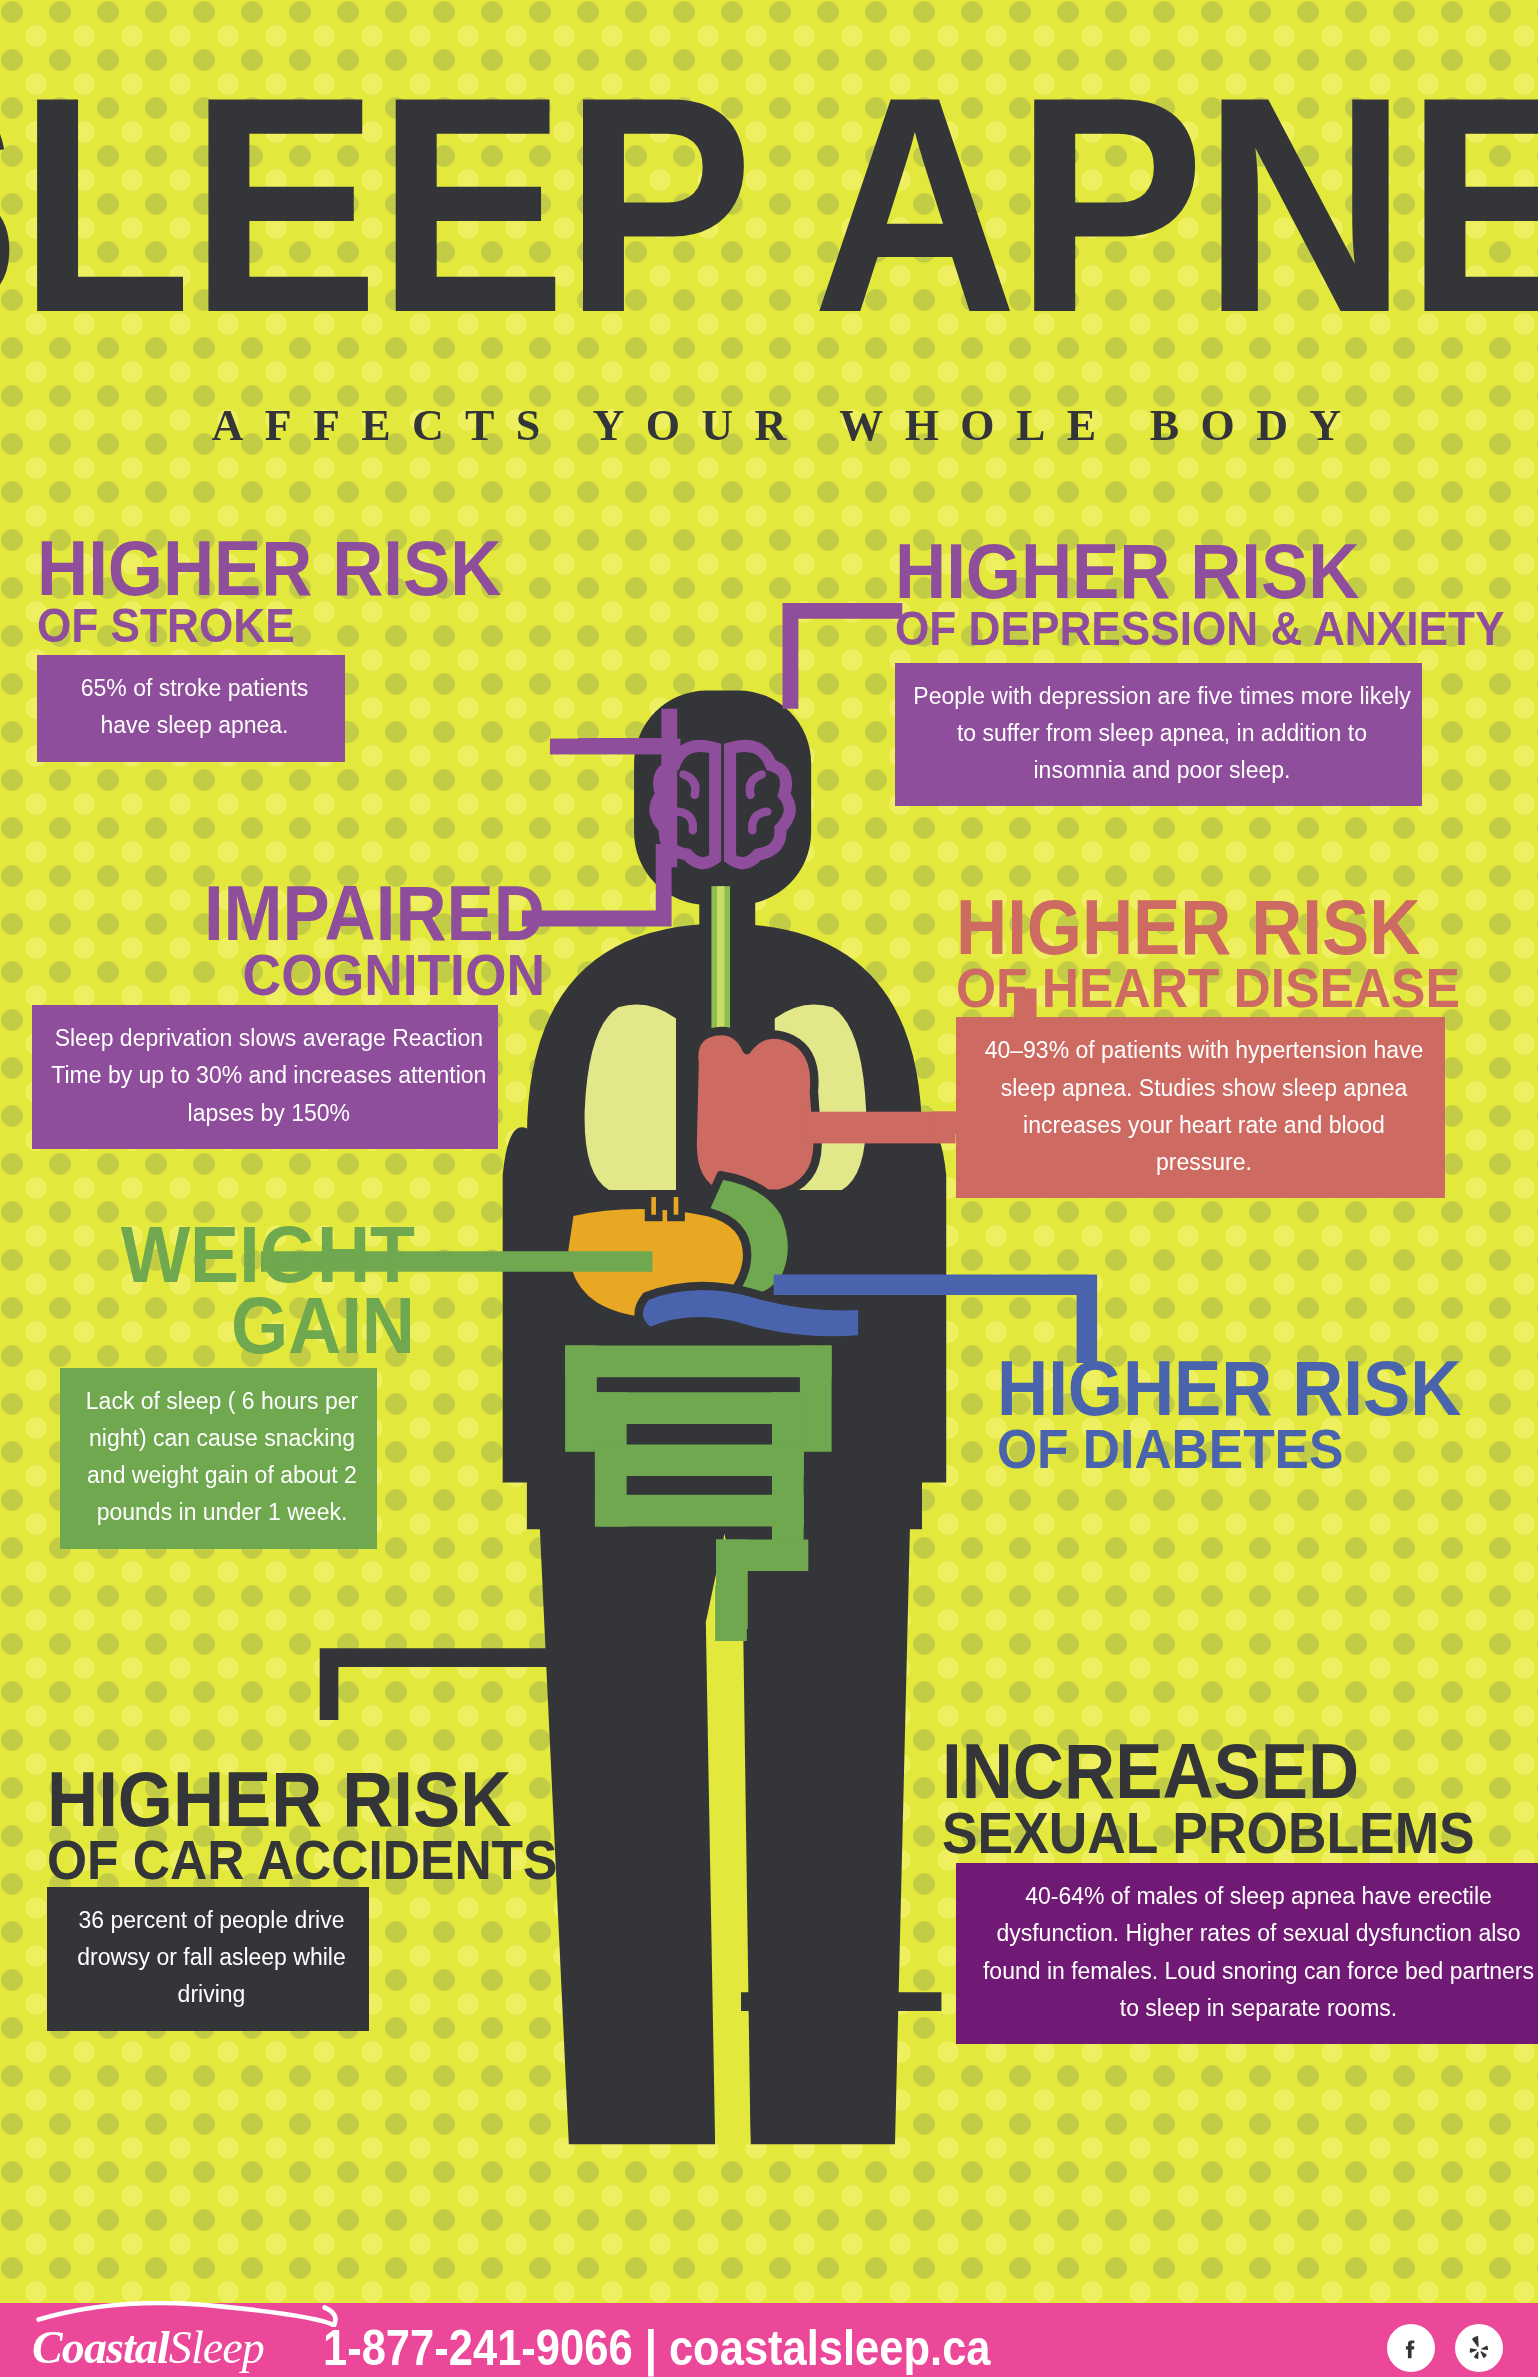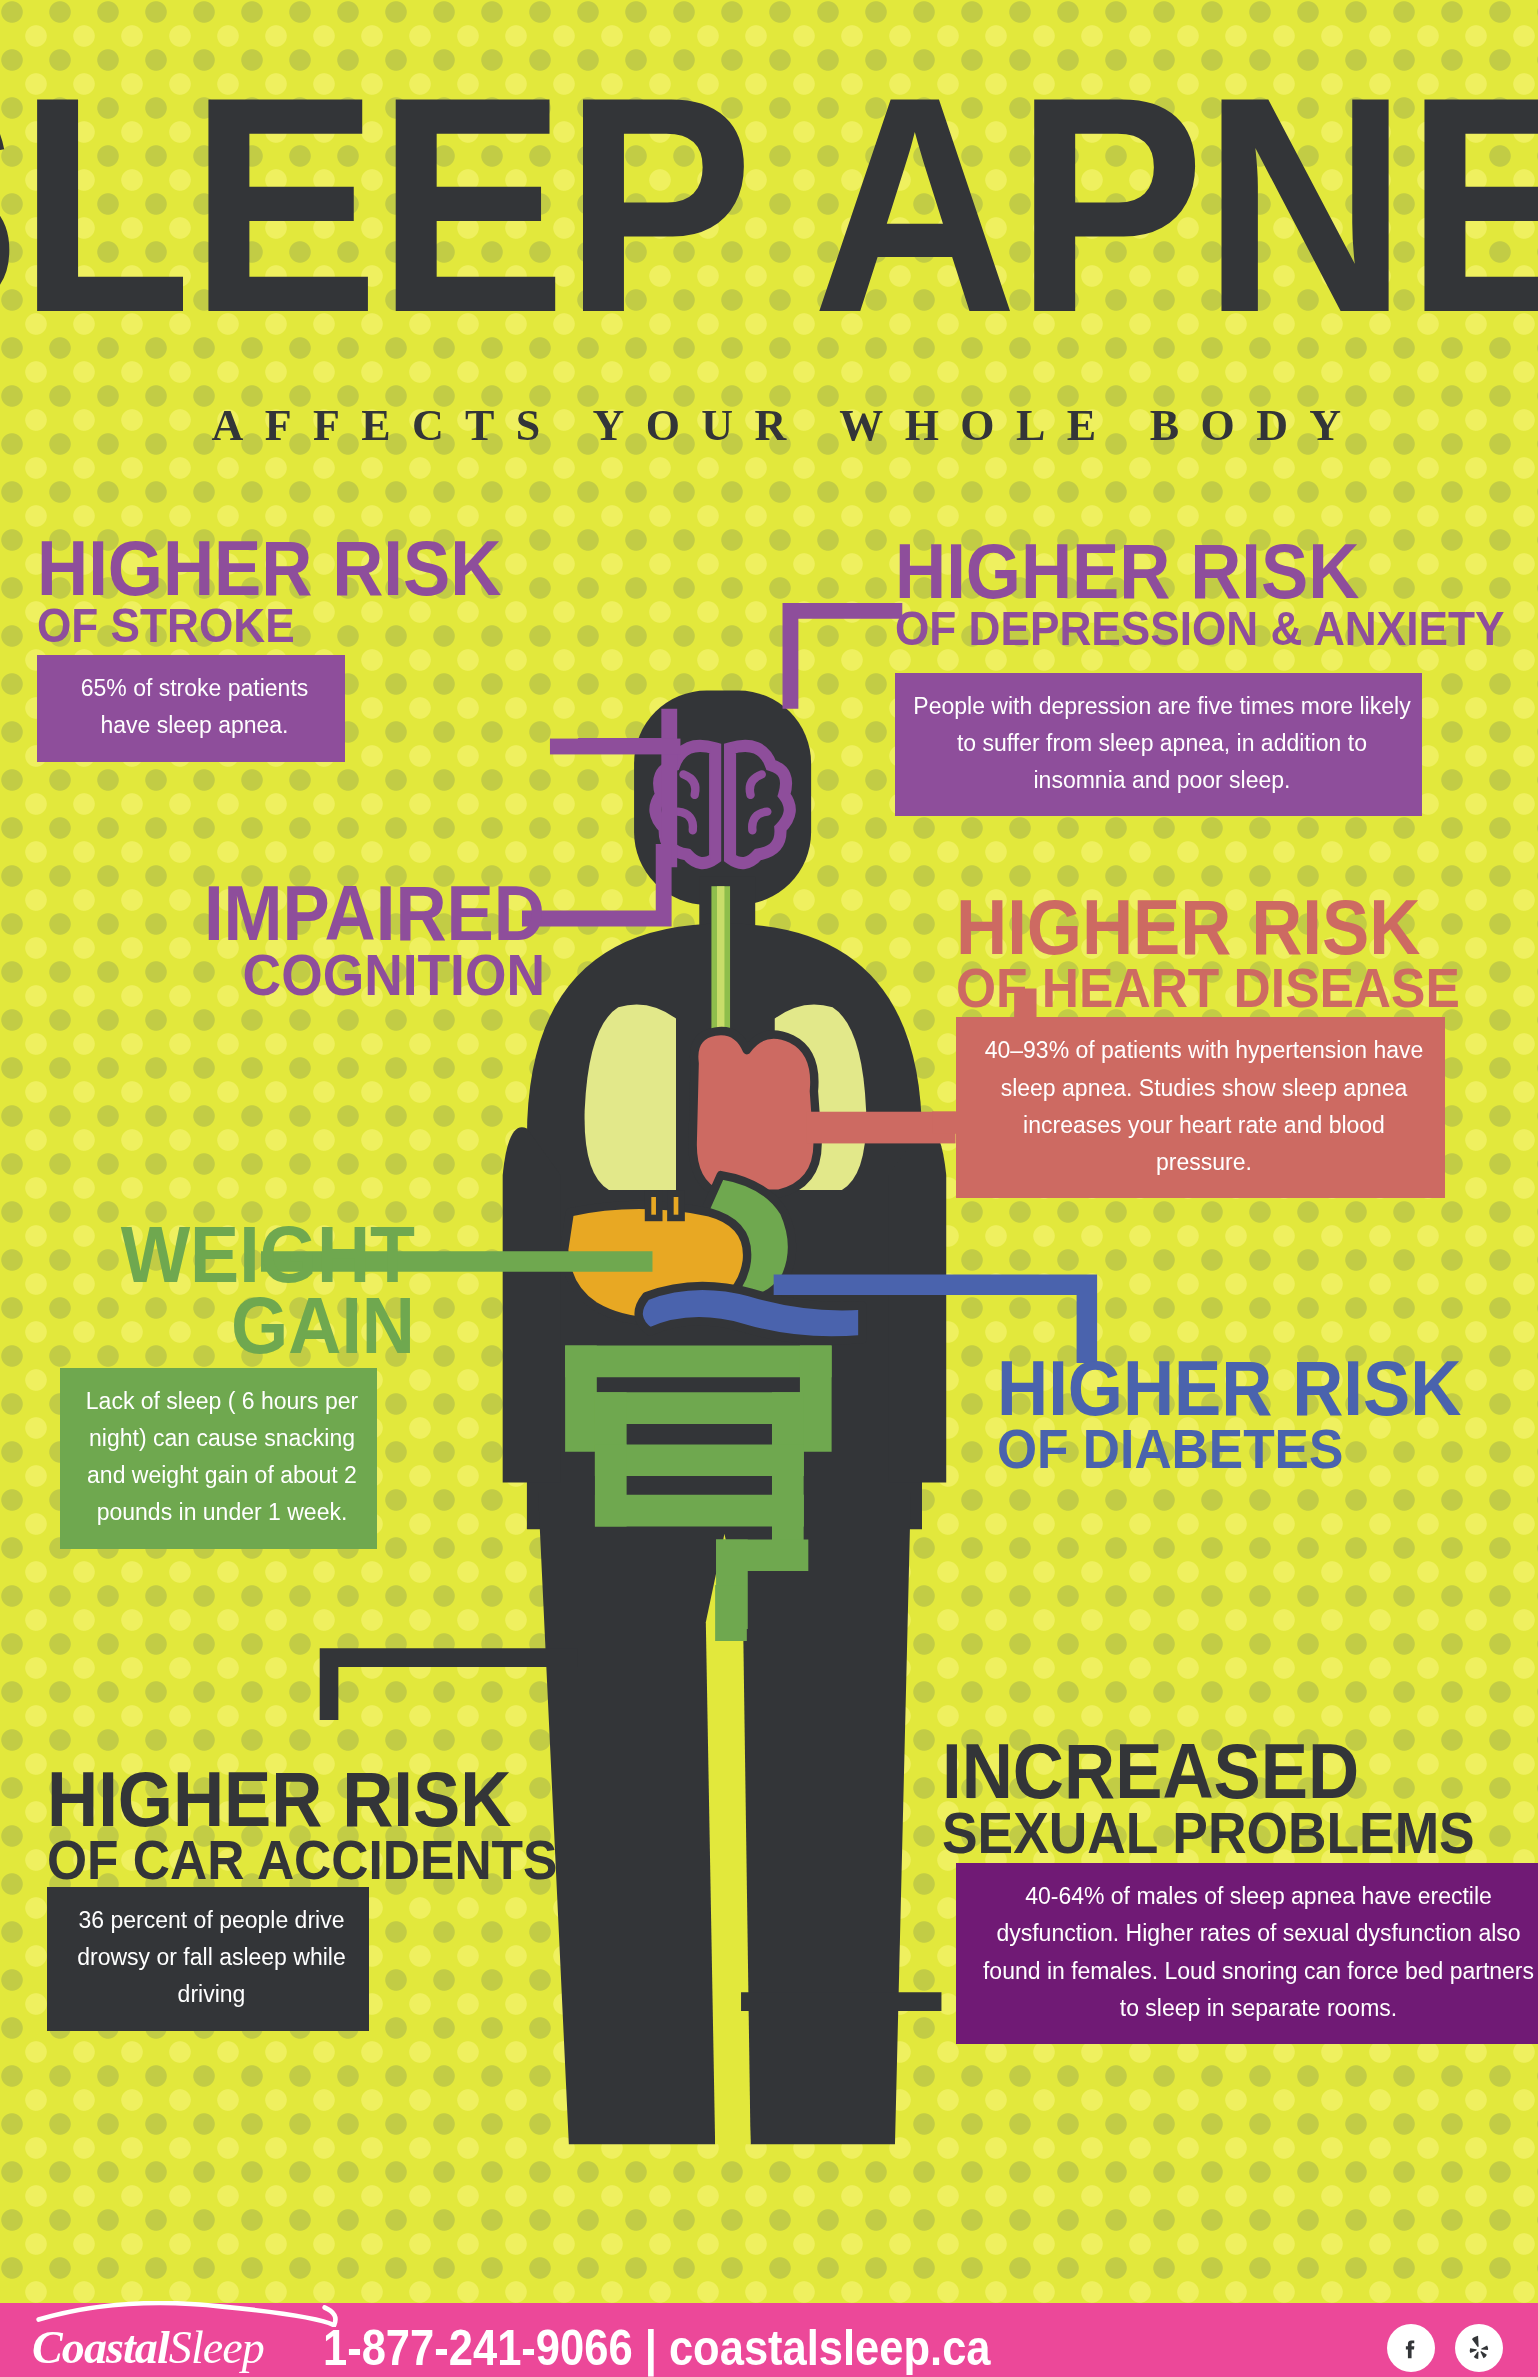--- a/index.html
+++ b/index.html
@@ -197,26 +197,27 @@
 
 <div class="panel" style="left:37px; top:536px; width:559px;">
   <div class="h1line tl" style="font-size:77px;color:#8e4e9b;">HIGHER RISK</div>
   <div class="h2line tl" style="font-size:48px;color:#8e4e9b;margin-top:3.7px;">OF STROKE</div>
   <div class="factbox" style="background:#8e4e9b;width:308px;margin-top:7.5px;">65% of stroke patients have sleep apnea.</div>
 </div>
 
 <div class="panel" style="left:895px; top:539px; width:578px;">
   <div class="h1line tl" style="font-size:77px;color:#8e4e9b;">HIGHER RISK</div>
   <div class="h2line tl" style="font-size:48px;color:#8e4e9b;margin-top:3.7px;">OF DEPRESSION &amp; ANXIETY</div>
-  <div class="factbox" style="background:#8e4e9b;width:527px;margin-top:22px;">People with depression are five times more likely to suffer from sleep apnea, in addition to insomnia and poor sleep.</div>
+  <div class="factbox" style="background:#8e4e9b;width:527px;margin-top:12px;">People with depression are five times more likely to suffer from sleep apnea, in addition to insomnia and poor sleep.</div>
 </div>
 
 <div class="panel" style="left:37px; top:881px; width:508px;">
   <div class="h1line tr" style="font-size:77px;color:#8e4e9b;">IMPAIRED</div>
   <div class="h2line tr" style="font-size:58px;color:#8e4e9b;margin-top:3.7px;">COGNITION</div>
+  <div class="factbox" style="background:#8e4e9b;width:466px;margin-top:3.7px;margin-left:-4.7px;">Sleep deprivation slows average Reaction Time by up to 30% and increases attention lapses by 150%</div>
 </div>
 
 <div class="panel" style="left:956px; top:895px; width:531px;">
   <div class="h1line tl" style="font-size:77px;color:#cd6a62;">HIGHER RISK</div>
   <div class="h2line tl" style="font-size:56px;color:#cd6a62;margin-top:3.7px;">OF HEART DISEASE</div>
   <div class="factbox" style="background:#cd6a62;width:489px;margin-top:3.7px;">40–93% of patients with hypertension have sleep apnea. Studies show sleep apnea increases your heart rate and blood pressure.</div>
 </div>
 
 <div class="panel" style="left:93px; top:1221px; width:322px;">
   <div class="h1line tr" style="font-size:80px;color:#6fa84f;">WEIGHT</div>

